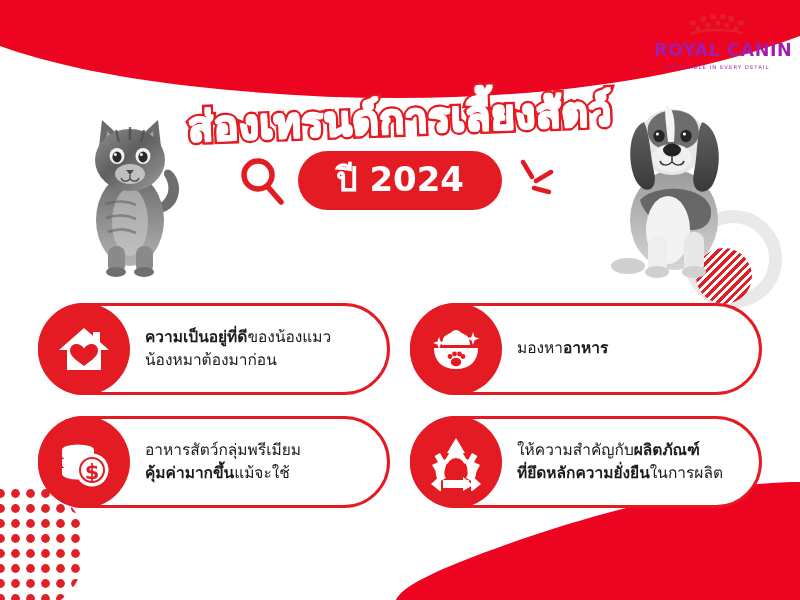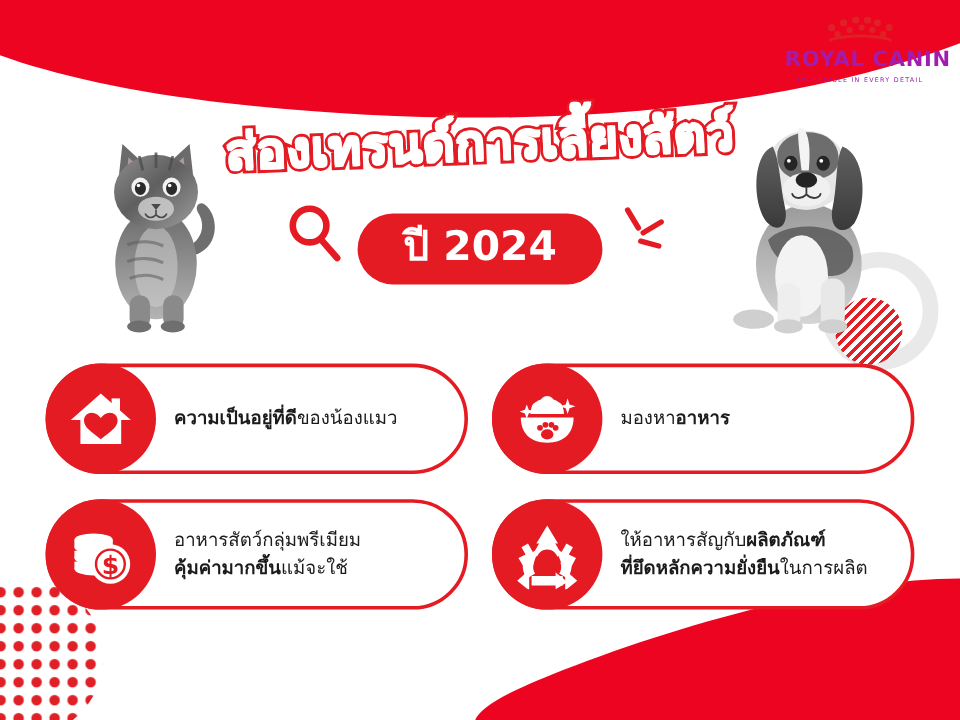--- a/index.html
+++ b/index.html
@@ -96,21 +96,20 @@
 
   #year-pill {
     background: #e41b23;
     color: #ffffff;
     font-size: 34px;
     font-weight: 700;
     line-height: 1;
     padding: 11px 38px 14px 38px;
     border-radius: 40px;
     white-space: nowrap;
-    margin-top: 27px;
   }
 
   
   #cards-area {
     position: absolute;
     left: 38px;
     top: 303px;
     width: 724px;
     display: grid;
     grid-template-columns: 352px 352px;
@@ -320,20 +319,21 @@
     <div class="card">
       <div class="card-icon">
         <svg width="56" height="56" viewBox="0 0 56 56">
           <path d="M28 7 L53 29 L45 29 L45 49 L11 49 L11 29 L3 29 Z" fill="#ffffff"></path>
           <rect x="37" y="11" width="7" height="12" fill="#ffffff"></rect>
           <path d="M28 45 C20 39 14 35 14 29.5 C14 25.5 17 23 20.5 23 C23.5 23 26.2 24.8 28 27.4 C29.8 24.8 32.5 23 35.5 23 C39 23 42 25.5 42 29.5 C42 35 36 39 28 45 Z" fill="#E41B23"></path>
         </svg>
       </div>
       <div class="card-text">
         <div><span class="b">ความเป็นอยู่ที่ดี</span><span>ของน้องแมว</span></div>
+        <div><span>น้องหมาต้องมาก่อน</span></div>
       </div>
     </div>
 
     <div class="card">
       <div class="card-icon">
         <svg width="58" height="58" viewBox="0 0 58 58">
           <path d="M15 25 C15 16 22 12 29 12 C36 12 43 16 43 25 Z" fill="#ffffff"></path>
           <circle cx="21" cy="20" r="5" fill="#ffffff"></circle>
           <circle cx="29" cy="16" r="6" fill="#ffffff"></circle>
           <circle cx="37" cy="20" r="5" fill="#ffffff"></circle>
@@ -391,21 +391,21 @@
             <path d="M12 49 C6 40 10 32 10 32 L18 36 C18 36 16 41 19 45 Z"></path>
             <path d="M46 49 C52 40 48 32 48 32 L40 36 C40 36 42 41 39 45 Z"></path>
             <path d="M16 47 L42 47 L42 55 L16 55 Z"></path>
             <path d="M44 42 L54 51 L44 59 Z"></path>
             <path d="M14 59 L4 51 L14 42 Z"></path>
           </g>
           <circle cx="29" cy="34" r="9" fill="#E41B23"></circle>
         </svg>
       </div>
       <div class="card-text">
-        <div><span>ให้อาหารสัญกับ</span><span class="b">ผลิตภัณฑ์</span></div>
+        <div><span>ให้ความสำคัญกับ</span><span class="b">ผลิตภัณฑ์</span></div>
         <div><span class="b">ที่ยึดหลักความยั่งยืน</span><span>ในการผลิต</span></div>
       </div>
     </div>
   </div>
 
   <div id="brand-logo">
     <svg width="64" height="22" viewBox="0 0 64 22">
       <g fill="#E02027">
         <circle cx="8" cy="9" r="3"></circle>
         <circle cx="18" cy="5" r="3"></circle>

